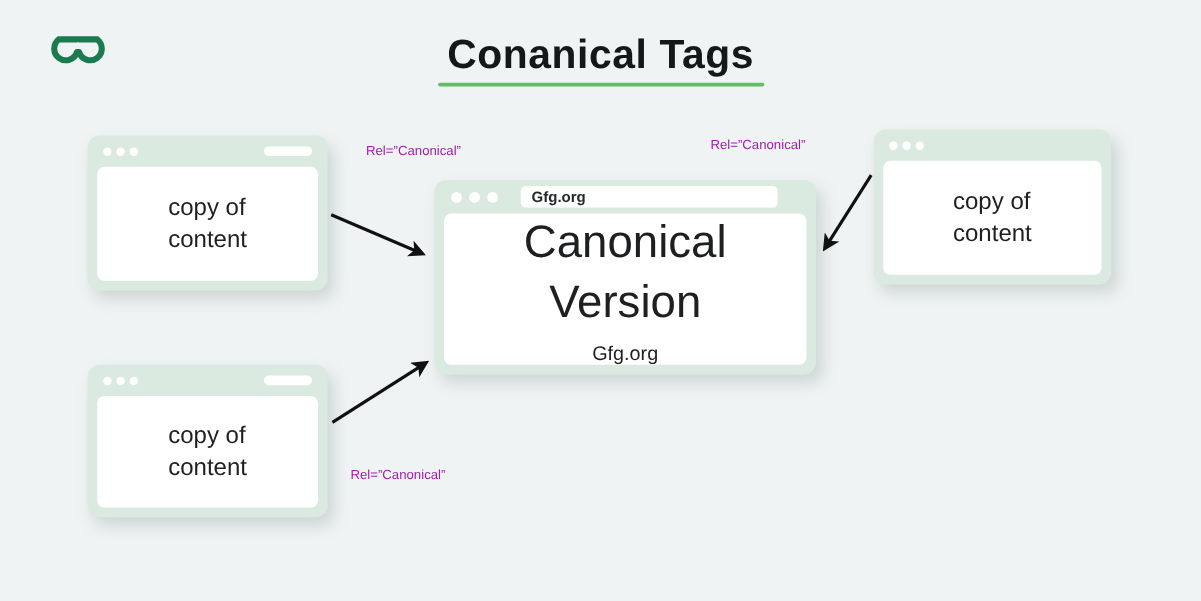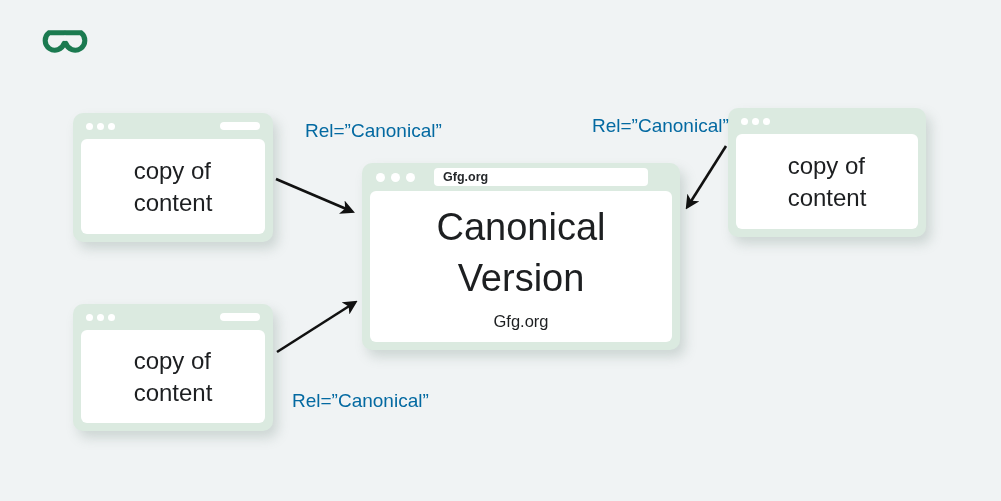--- a/index.html
+++ b/index.html
@@ -68,31 +68,31 @@
     position: absolute;
     left: 8px; right: 8px; top: 26px; bottom: 8px;
     background: #ffffff;
     border-radius: 6px;
     display: flex;
     flex-direction: column;
     align-items: center;
     justify-content: center;
   }
   .copy-text {
-    font-size: 24px;
+    font-size: 20px;
     line-height: 1.32;
     color: #1d1f21;
     white-space: pre-line;
     text-align: left;
   }
 
   .win-tl { left: 73px;  top: 113px; width: 200px; height: 129px; }
   .win-bl { left: 73px;  top: 304px; width: 200px; height: 127px; }
   .win-r  { left: 728px; top: 108px; width: 198px; height: 129px; }
-  .win-c  { left: 362px; top: 163px; width: 318px; height: 187px; }
+  .win-c  { left: 362px; top: 150px; width: 318px; height: 162px; }
 
   .titlebar-c { height: 28px; padding: 0 14px; }
   .titlebar-c .dot { width: 9px; height: 9px; margin-right: 6px; }
   .address-bar {
     position: absolute;
     left: 72px; top: 5px;
     width: 214px; height: 18px;
     background: #ffffff;
     border-radius: 4px;
     display: flex;
@@ -116,22 +116,22 @@
   .canonical-subheading {
     margin-top: 9px;
     font-size: 16.5px;
     color: #1d1f21;
     text-align: center;
   }
 
   
   .rel-label {
     position: absolute;
-    font-size: 19px;
-    color: #0369a1;
+    font-size: 11px;
+    color: #a21caf;
     white-space: nowrap;
   }
   .label-tl { left: 305px; top: 120px; }
   .label-tr { left: 592px; top: 115px; }
   .label-b  { left: 292px; top: 390px; }
 
   
   .arrows {
     position: absolute;
     left: 0; top: 0;
@@ -142,20 +142,24 @@
 </head>
 <body>
 
 <div class="canvas">
 
   <svg class="logo" viewBox="0 0 64 33" aria-hidden="true">
     <path d="M 31 5 H 13 A 11.5 11.5 0 1 0 31 17.5"></path>
     <path d="M 33 5 H 51 A 11.5 11.5 0 1 1 33 17.5"></path>
   </svg>
 
+  <div class="title-wrap">
+    <h1 class="title">Conanical Tags</h1>
+    <div class="title-underline"></div>
+  </div>
 
   <div class="window win-tl">
     <div class="titlebar">
       <span class="dot"></span>
       <span class="dot"></span>
       <span class="dot"></span>
       <span class="pill"></span>
     </div>
     <div class="win-content">
       <span class="copy-text">copy of

